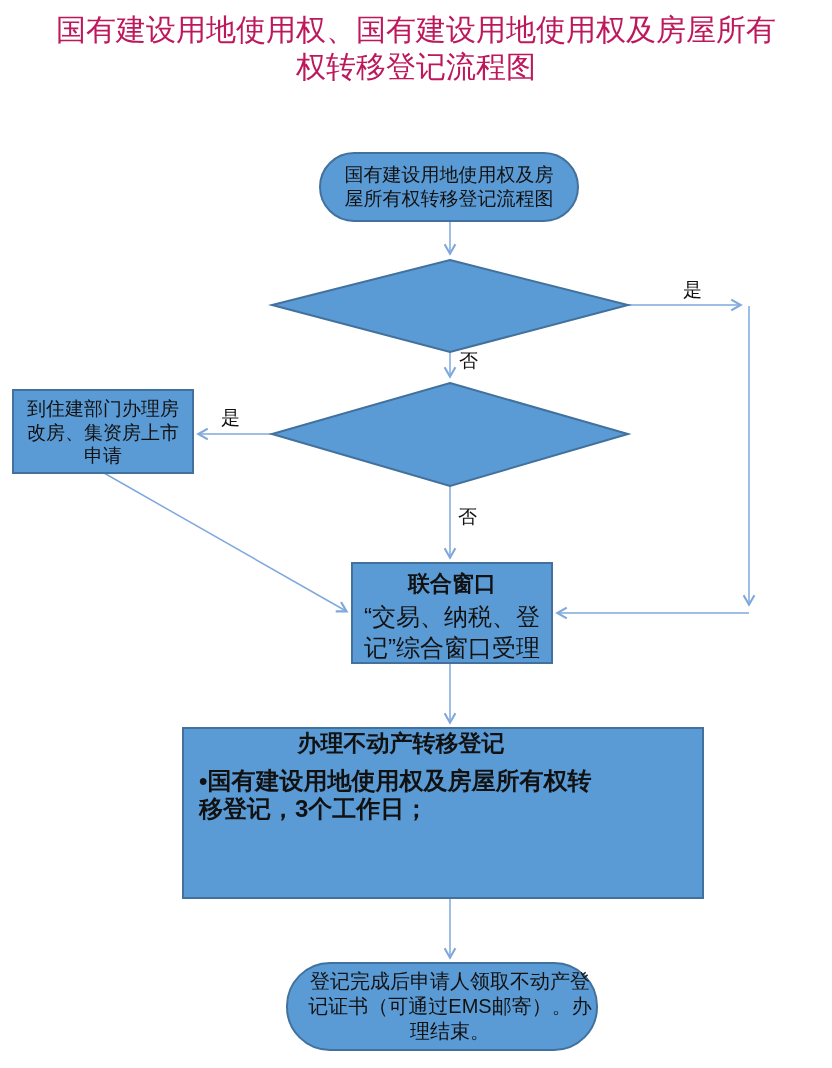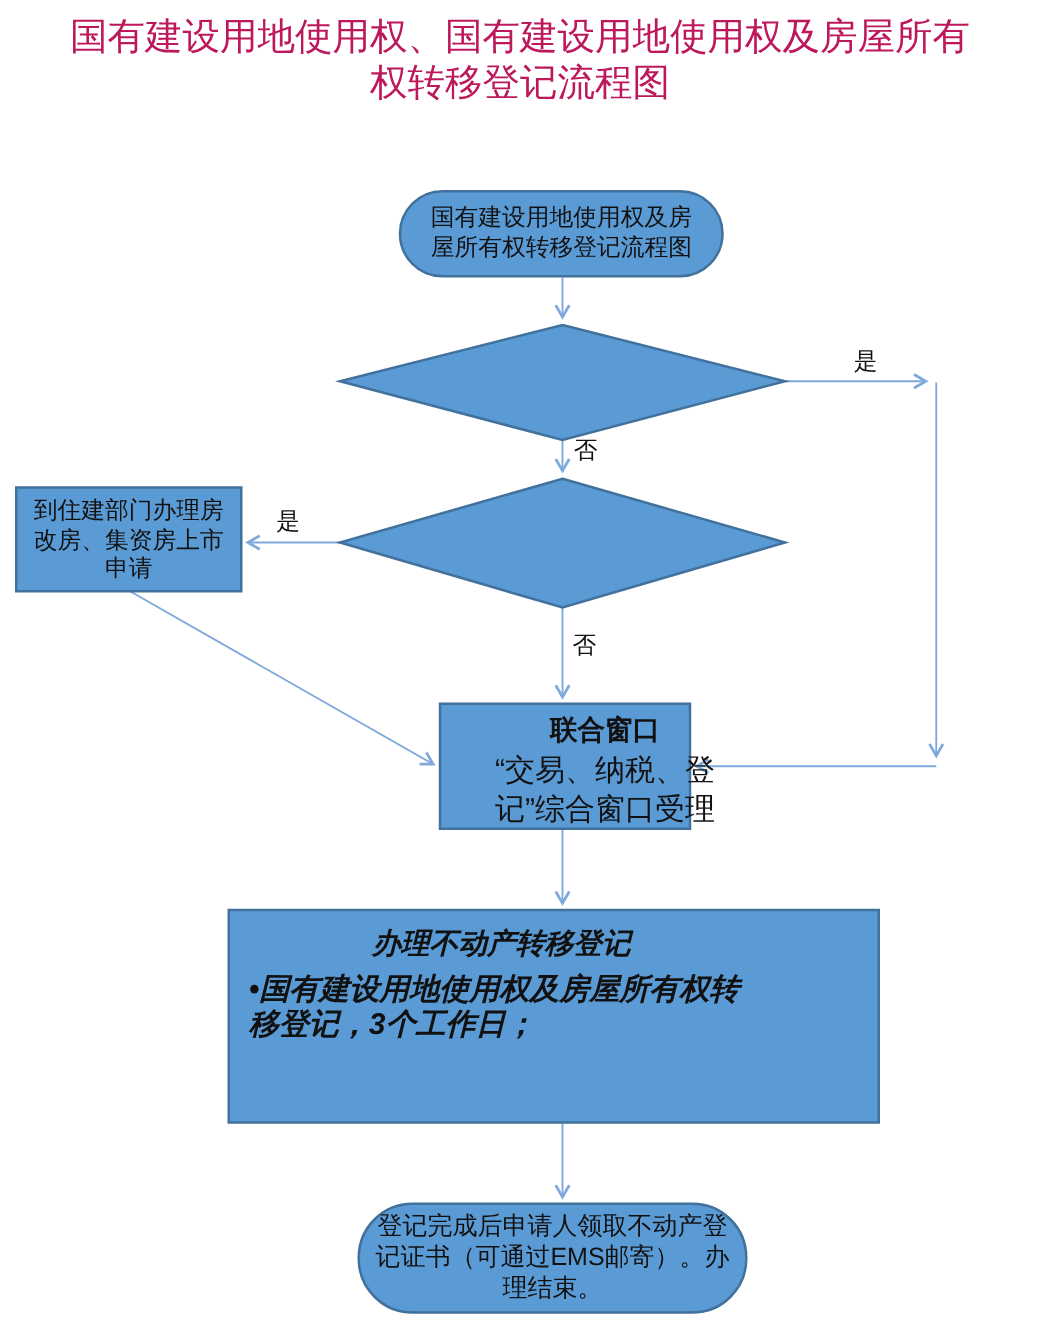--- a/index.html
+++ b/index.html
@@ -22,27 +22,27 @@
   .conn  { fill:none; stroke:#7FA8DC; stroke-width:1.5; }
   .node-text {
     position:absolute; display:flex; align-items:center; justify-content:center;
     text-align:center; font-size:19px; line-height:1.26; color:#111111;
   }
   .node-text .w160 { display:inline-block; width:160px; }
   .node-text .w220 { display:inline-block; width:220px; }
   .node-text .w294 { display:inline-block; width:294px; font-size:20px; line-height:1.24; }
   .joint-box {
     position:absolute; left:352px; top:563px; width:200px; height:100px;
-    display:flex; flex-direction:column; align-items:center; text-align:center;padding-left:32px;
+    display:flex; flex-direction:column; align-items:center; text-align:center;
   }
   .joint-title { margin-top:9px; font-size:22px; font-weight:700; line-height:1.1; }
   .joint-body  { margin-top:5px; width:188px; font-size:24px; line-height:1.3; }
   .big-box {
     position:absolute; left:183px; top:728px; width:436px; height:170px;
-    box-sizing:border-box; padding:13px 16px 0 16px;font-style:italic;
+    box-sizing:border-box; padding:2px 16px 0 16px;
   }
   .big-title { text-align:center; font-size:23px; font-weight:700; line-height:1.15; margin-bottom:11px; }
   .big-bullet { text-align:left; font-size:24px; font-weight:700; line-height:1.16; margin:0; }
   .edge-label { position:absolute; font-size:19px; color:#111111; line-height:1; }
   #lbl-yes1 { left:683px; top:280px; }
   #lbl-no1  { left:459px; top:351px; }
   #lbl-yes2 { left:221px; top:408px; }
   #lbl-no2  { left:458px; top:507px; }
 </style>
 </head>
@@ -92,21 +92,21 @@
   <div class="joint-box">
     <div class="joint-title">联合窗口</div>
     <div class="joint-body">“交易、纳税、登记”综合窗口受理</div>
   </div>
 
   <div class="big-box">
     <div class="big-title">办理不动产转移登记</div>
     <p class="big-bullet">•国有建设用地使用权及房屋所有权转移登记，3个工作日；</p>
   </div>
 
-  <div class="node-text" style="left:287px;top:963px;width:310px;height:87px;">
+  <div class="node-text" style="left:287px;top:963px;width:310px;height:87px;justify-content:flex-end;">
     <span class="w294">登记完成后申请人领取不动产登记证书（可通过EMS邮寄）。办理结束。</span>
   </div>
 
   <span class="edge-label" id="lbl-yes1">是</span>
   <span class="edge-label" id="lbl-no1">否</span>
   <span class="edge-label" id="lbl-yes2">是</span>
   <span class="edge-label" id="lbl-no2">否</span>
 
 </div>
 

